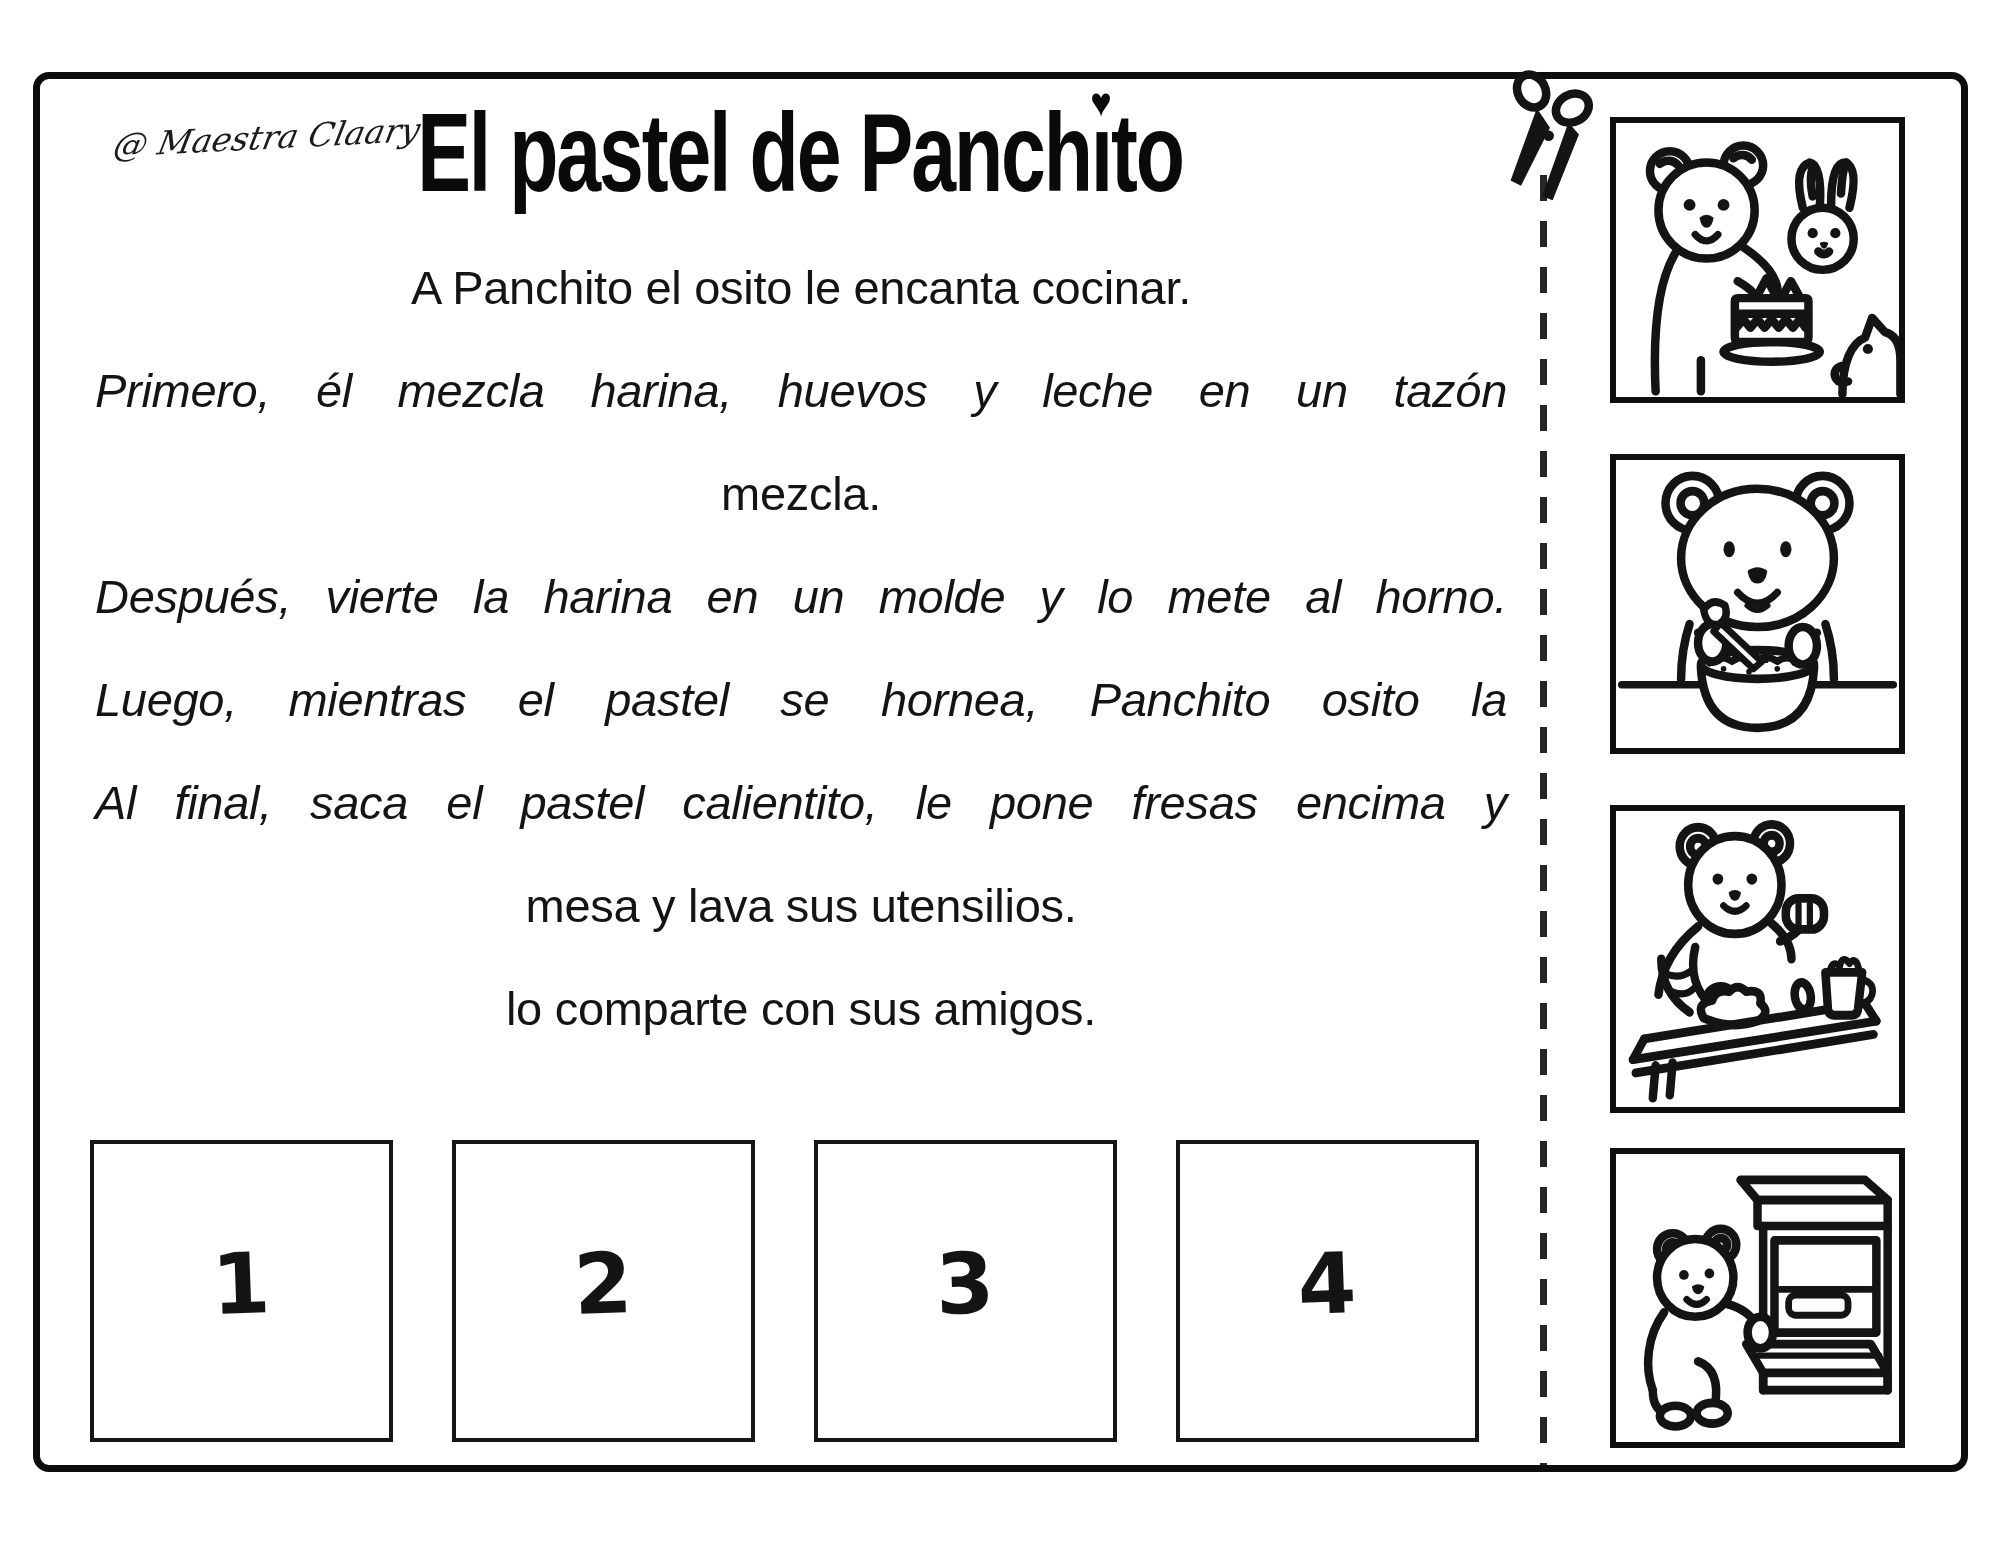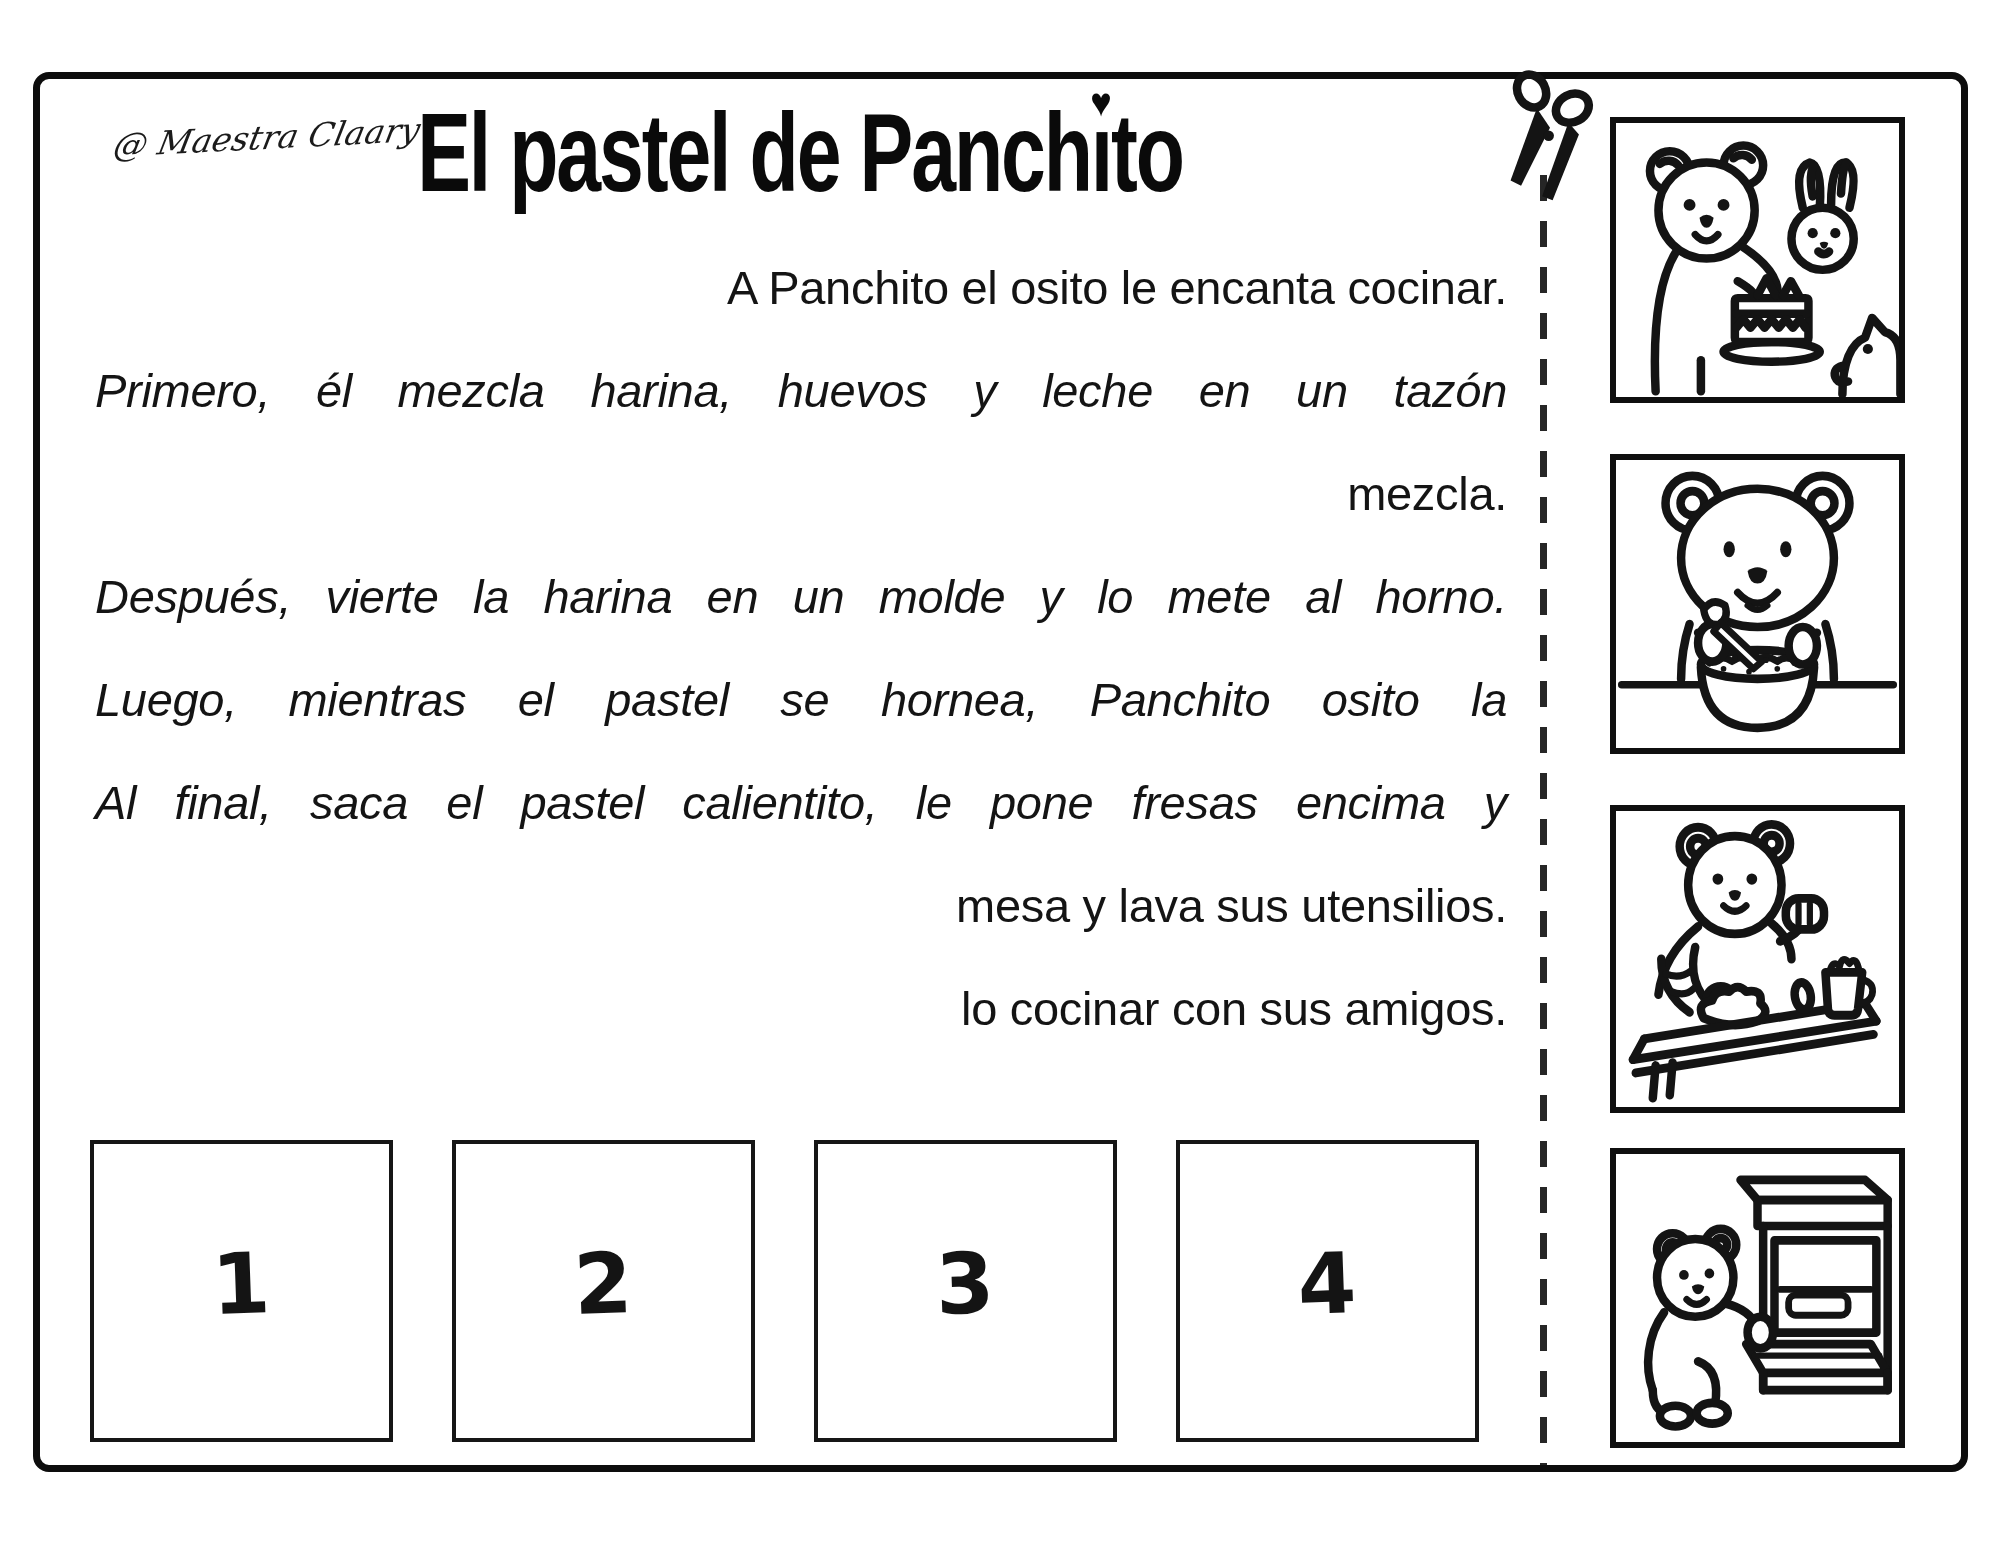--- a/index.html
+++ b/index.html
@@ -10,21 +10,21 @@
   .signature{position:absolute;left:116px;top:118px;width:300px;
         font-family:"DejaVu Serif",serif;font-style:italic;font-size:33px;
         transform:skewX(-14deg) rotate(-3deg);color:#1b1b1b;white-space:nowrap;}
   .titleWrap{position:absolute;left:95px;top:94px;width:1410px;text-align:center;
         font-weight:900;font-size:112px;line-height:1.05;letter-spacing:-3px;
         transform:scaleX(0.72);transform-origin:center;white-space:nowrap;color:#0a0a0a;}
   .iHeart{position:relative;display:inline-block;}
   .iHeart .heart{position:absolute;left:50%;top:-0.30em;transform:translateX(-50%) scaleX(1.25);
         font-size:0.36em;line-height:1;letter-spacing:0;}
   .story{position:absolute;left:95px;top:236px;width:1412px;font-size:47px;letter-spacing:-0.3px;}
-  .sline{height:103px;line-height:103px;text-align:right;}
+  .sline{height:103px;line-height:103px;text-align:center;}
   .sline.just{text-align:justify;text-align-last:justify;font-style:italic;}
   .abox{position:absolute;top:1140px;width:303px;height:302px;border:4px solid #161616;
         box-sizing:border-box;background:#fff;display:flex;align-items:center;justify-content:center;}
   .abox span{font-family:"DejaVu Sans",sans-serif;font-size:84px;font-weight:600;
         padding-bottom:14px;transform:rotate(-2deg);}
   .abox1{left:90px;} .abox2{left:452px;} .abox3{left:814px;} .abox4{left:1176px;}
   .cutline{position:absolute;left:1540px;top:175px;width:7px;height:1290px;
         background:repeating-linear-gradient(to bottom,#262626 0 26px,transparent 26px 46px);}
   .scissors{position:absolute;left:1484px;top:70px;width:132px;height:142px;}
   .frame{position:absolute;left:1610px;width:295px;border:6px solid #0f0f0f;
@@ -47,21 +47,21 @@
   <div class="titleWrap"><span>El pastel de Panch</span><span class="iHeart"><span class="heart">♥</span><span>ı</span></span><span>to</span></div>
 
   <div class="story">
     <div class="sline">A Panchito el osito le encanta cocinar.</div>
     <div class="sline just">Primero, él mezcla harina, huevos y leche en un tazón</div>
     <div class="sline">mezcla.</div>
     <div class="sline just">Después, vierte la harina en un molde y lo mete al horno.</div>
     <div class="sline just">Luego, mientras el pastel se hornea, Panchito osito la</div>
     <div class="sline just">Al final, saca el pastel calientito, le pone fresas encima y</div>
     <div class="sline">mesa y lava sus utensilios.</div>
-    <div class="sline">lo cocinar con sus amigos.</div>
+    <div class="sline">lo comparte con sus amigos.</div>
   </div>
 
   <div class="abox abox1">
       <span>1</span>
     </div>
   <div class="abox abox2">
       <span>2</span>
     </div>
   <div class="abox abox3">
       <span>3</span>

